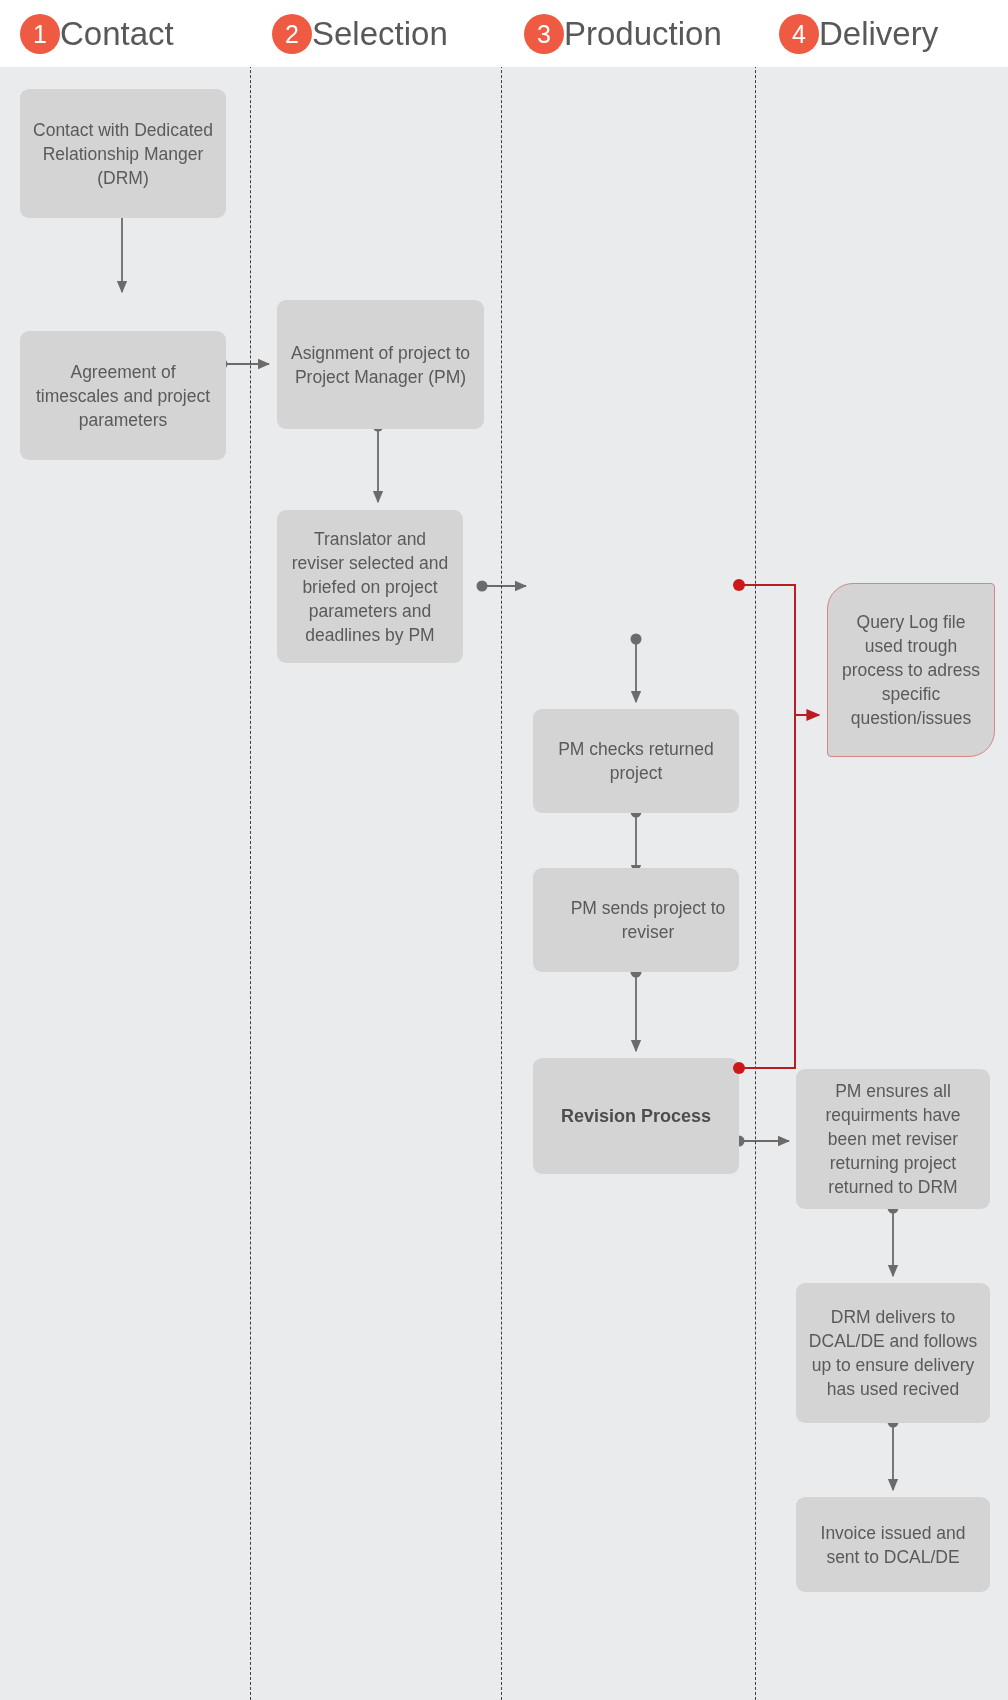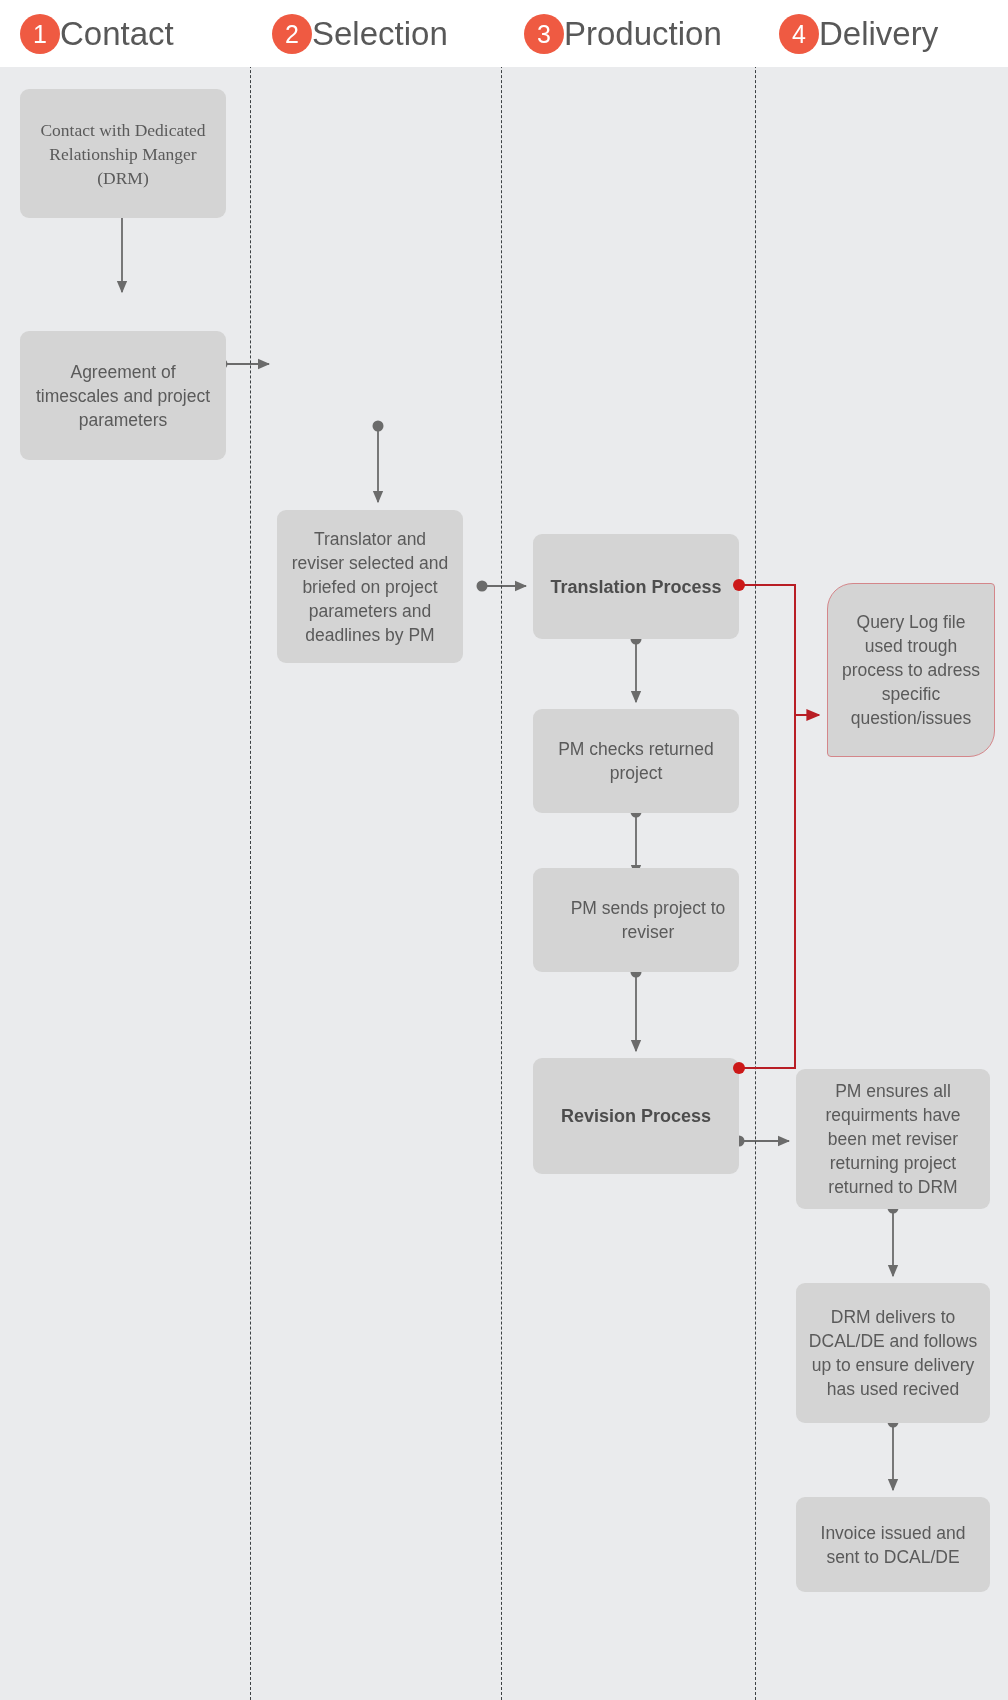--- a/index.html
+++ b/index.html
@@ -154,28 +154,28 @@
       <circle cx="893" cy="1208" r="5.5" fill="#6b6b6b"></circle>
       <line x1="893" y1="1208" x2="893" y2="1276" stroke="#6b6b6b" stroke-width="1.8" marker-end="url(#arrow-gray)"></line>
     </g>
 
     <g>
       <circle cx="893" cy="1422" r="5.5" fill="#6b6b6b"></circle>
       <line x1="893" y1="1422" x2="893" y2="1490" stroke="#6b6b6b" stroke-width="1.8" marker-end="url(#arrow-gray)"></line>
     </g>
   </svg>
 
-  <div class="node" style="left:20px; top:89px; width:206px; height:129px;font-family:Liberation Serif, serif;">Contact with Dedicated Relationship Manger (DRM)</div>
+  <div class="node" style="left:20px; top:89px; width:206px; height:129px;">Contact with Dedicated Relationship Manger (DRM)</div>
 
   <div class="node" style="left:20px; top:300px; width:206px; height:129px;margin-top:31px;">Agreement of timescales and project parameters</div>
 
+  <div class="node" style="left:277px; top:300px; width:207px; height:129px;">Asignment of project to Project Manager (PM)</div>
 
   <div class="node" style="left:277px; top:510px; width:186px; height:153px;">Translator and reviser selected and briefed on project parameters and deadlines by PM</div>
 
-  <div class="node bold" style="left:533px; top:534px; width:206px; height:105px;">Translation Process</div>
 
   <div class="node" style="left:533px; top:709px; width:206px; height:104px;">PM checks returned project</div>
 
   <div class="node" style="left:533px; top:868px; width:206px; height:104px;padding-left:34px;">PM sends project to reviser</div>
 
   <div class="node bold" style="left:533px; top:1058px; width:206px; height:116px;">Revision Process</div>
 
   <div class="node query" style="left:827px; top:583px; width:168px; height:174px;">Query Log file used trough process to adress specific question/issues</div>
 
   <div class="node" style="left:796px; top:1069px; width:194px; height:140px;">PM ensures all requirments have been met reviser returning project returned to DRM</div>

